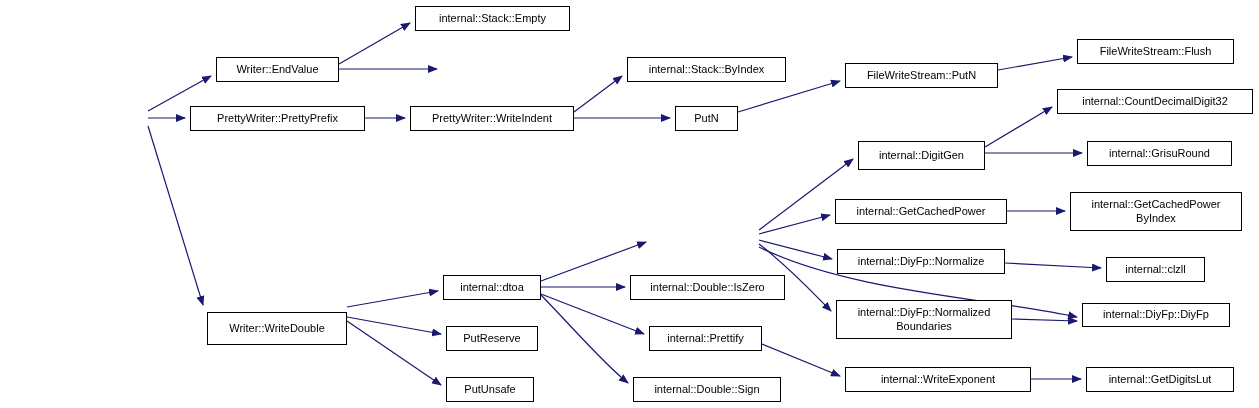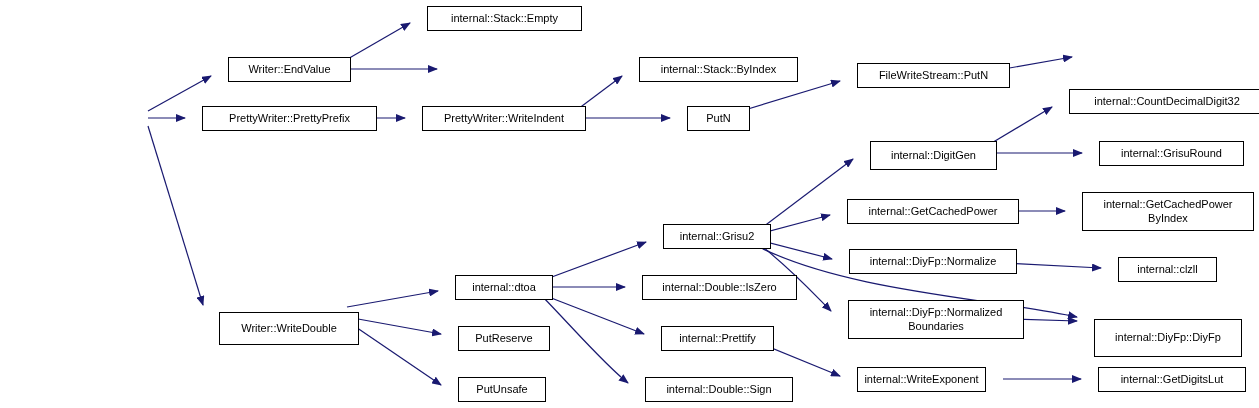--- a/index.html
+++ b/index.html
@@ -25,21 +25,20 @@
     background: #ffffff;
     color: #000000;
     display: flex;
     align-items: center;
     justify-content: center;
     text-align: center;
     font-size: 11px;
     line-height: 1.2;
     white-space: pre-line;
     cursor: pointer;
-    margin-left: 12px;
   }
   .node.root { background: #bfbfbf; }
 </style>
 </head>
 <body>
 
 <div class="canvas">
 
   <svg class="edges" width="1259" height="408" aria-hidden="true">
     <defs>
@@ -78,35 +77,35 @@
     <path class="edge" d="M1003,379 L1081,379"></path>
   </svg>
 
   <div class="node" style="left:216px; top:57px;  width:123px; height:25px">Writer::EndValue</div>
   <div class="node" style="left:415px; top:6px;   width:155px; height:25px">internal::Stack::Empty</div>
   <div class="node" style="left:190px; top:106px; width:175px; height:25px">PrettyWriter::PrettyPrefix</div>
   <div class="node" style="left:410px; top:106px; width:164px; height:25px">PrettyWriter::WriteIndent</div>
   <div class="node" style="left:627px; top:57px;  width:159px; height:25px">internal::Stack::ByIndex</div>
   <div class="node" style="left:675px; top:106px; width:63px;  height:25px">PutN</div>
   <div class="node" style="left:845px; top:63px;  width:153px; height:25px">FileWriteStream::PutN</div>
+  <div class="node" style="left:1077px;top:39px;  width:157px; height:25px">FileWriteStream::Flush</div>
   <div class="node" style="left:1057px;top:89px;  width:196px; height:25px">internal::CountDecimalDigit32</div>
   <div class="node" style="left:858px; top:141px; width:127px; height:29px">internal::DigitGen</div>
   <div class="node" style="left:1087px;top:141px; width:145px; height:25px">internal::GrisuRound</div>
   <div class="node" style="left:835px; top:199px; width:172px; height:25px">internal::GetCachedPower</div>
   <div class="node" style="left:1070px;top:192px; width:172px; height:39px">internal::GetCachedPower
 ByIndex</div>
-  <div class="node" style="left:651px; top:224px; width:108px; height:25px">internal::Grisu2</div>
   <div class="node" style="left:837px; top:249px; width:168px; height:25px">internal::DiyFp::Normalize</div>
   <div class="node" style="left:1106px;top:257px; width:99px;  height:25px">internal::clzll</div>
   <div class="node" style="left:443px; top:275px; width:98px;  height:25px">internal::dtoa</div>
   <div class="node" style="left:630px; top:275px; width:155px; height:25px">internal::Double::IsZero</div>
   <div class="node" style="left:836px; top:300px; width:176px; height:39px">internal::DiyFp::Normalized
 Boundaries</div>
-  <div class="node" style="left:1082px;top:319px; width:148px; height:38px">internal::DiyFp::DiyFp</div>
+  <div class="node" style="left:1082px;top:303px; width:148px; height:24px">internal::DiyFp::DiyFp</div>
   <div class="node" style="left:207px; top:312px; width:140px; height:33px">Writer::WriteDouble</div>
   <div class="node" style="left:649px; top:326px; width:113px; height:25px">internal::Prettify</div>
   <div class="node" style="left:446px; top:326px; width:92px;  height:25px">PutReserve</div>
-  <div class="node" style="left:845px; top:367px; width:129px; height:25px">internal::WriteExponent</div>
+  <div class="node" style="left:845px; top:367px; width:186px; height:25px">internal::WriteExponent</div>
   <div class="node" style="left:1086px;top:367px; width:148px; height:25px">internal::GetDigitsLut</div>
   <div class="node" style="left:446px; top:377px; width:88px;  height:25px">PutUnsafe</div>
   <div class="node" style="left:633px; top:377px; width:148px; height:25px">internal::Double::Sign</div>
 
 </div>
 
 </body></html>

